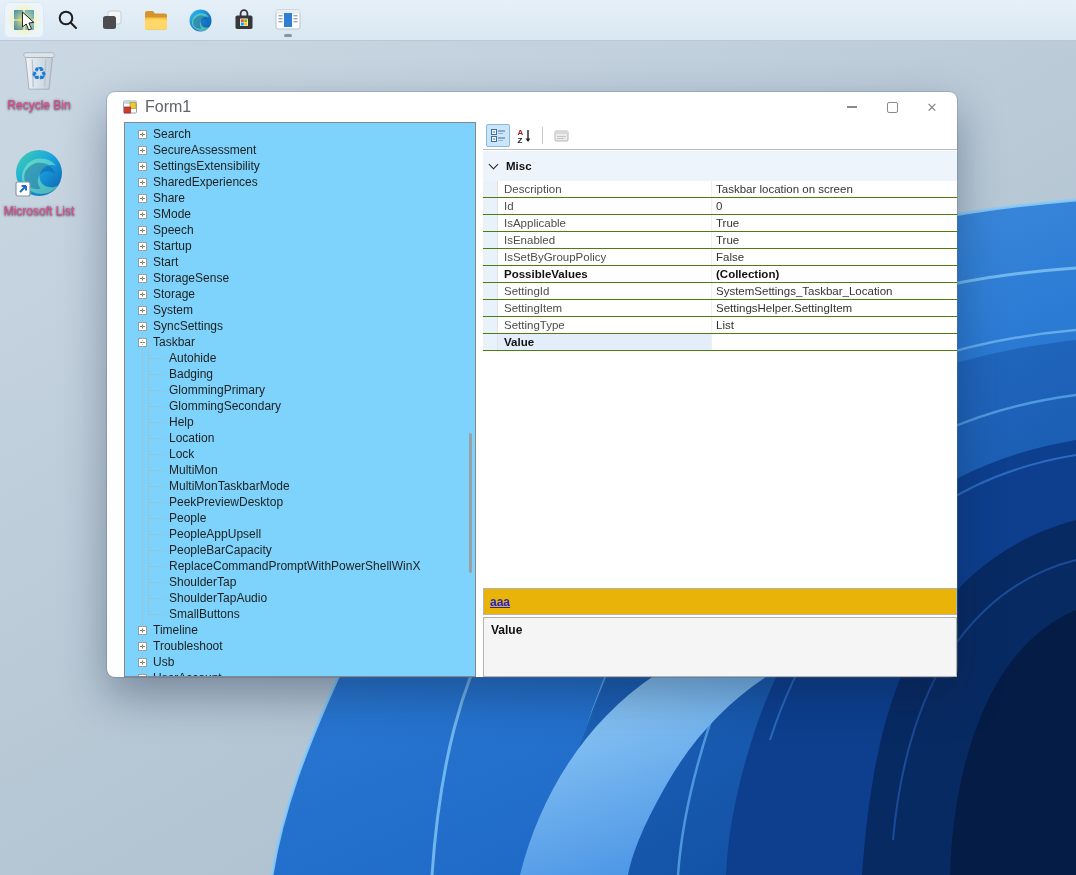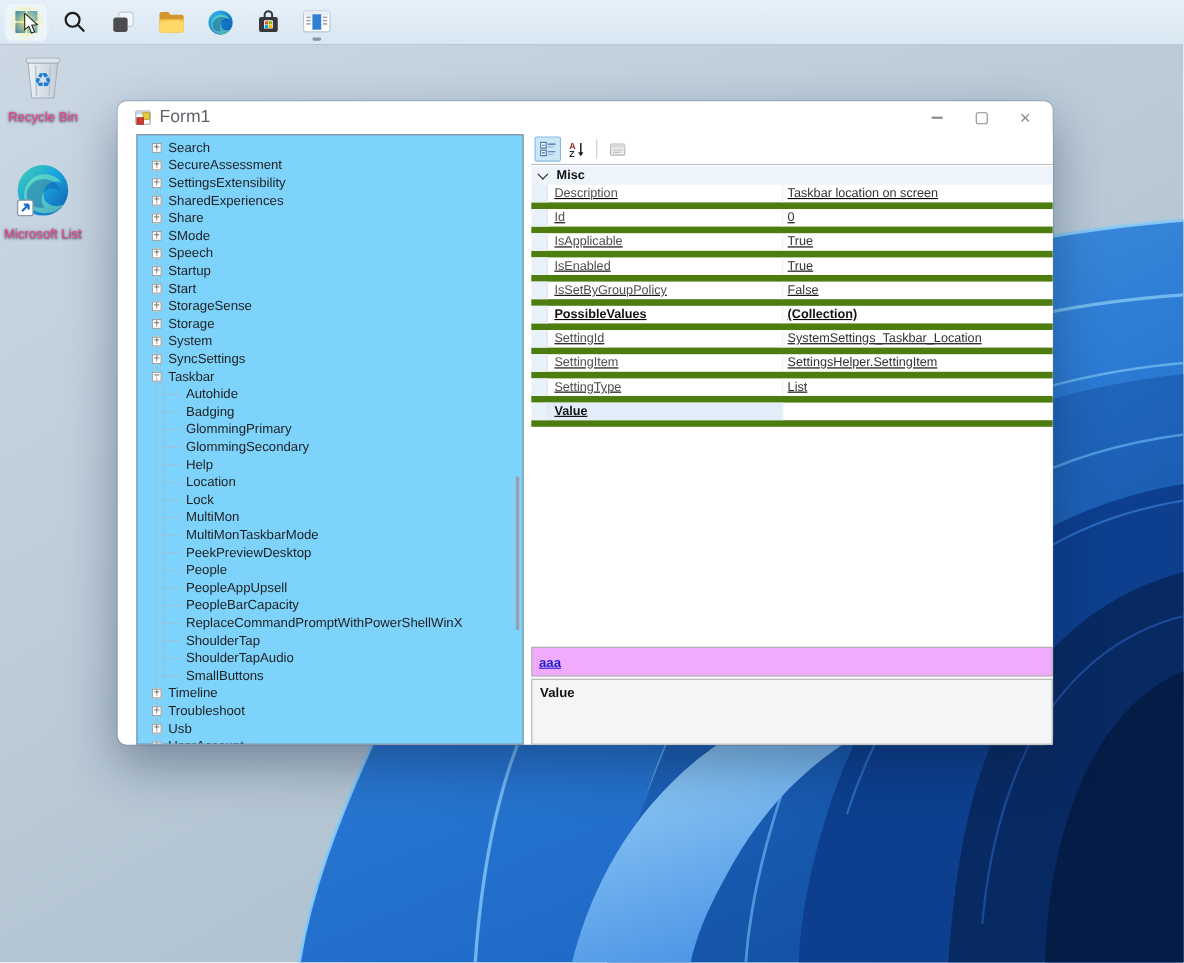--- a/index.html
+++ b/index.html
@@ -54,31 +54,31 @@
 
   
   .propgrid{position:absolute;left:376px;top:30px;width:474px;height:555px;background:#fff;font-size:11.5px;}
   .pg-toolbar{position:absolute;left:0;top:0;width:100%;height:28px;display:flex;align-items:center;
     gap:2px;padding-left:3px;box-sizing:border-box;border-bottom:1px solid #bdbdbd;}
   .pg-tbtn{width:24px;height:23px;border:1px solid transparent;background:transparent;border-radius:2px;
     display:flex;align-items:center;justify-content:center;padding:0;}
   .pg-tbtn.sel{background:#cde6f7;border-color:#84b9e2;}
   .pg-sep{width:1px;height:17px;background:#c9c9c9;margin:0 4px;}
   .pg-body{position:absolute;left:0;top:29px;width:100%;}
-  .pg-cat{height:17px;background:#eef4fb;display:flex;align-items:center;font-weight:bold;color:#111;}
+  .pg-cat{height:30px;background:#eef4fb;display:flex;align-items:center;font-weight:bold;color:#111;}
   .pg-cat .chev{width:6px;height:6px;border-right:1.6px solid #222;border-bottom:1.6px solid #222;
     transform:rotate(45deg);margin-left:7px;margin-right:9px;margin-top:-3px;}
-  .pg-row{height:16px;display:flex;border-bottom:6px solid #4d7c0f;text-decoration:underline;}
+  .pg-row{height:16px;display:flex;border-bottom:1px solid #4d7c0f;}
   .pg-margin{width:14px;background:#e9f1fa;border-right:1px solid #e3e3e3;flex:0 0 14px;}
   .pg-label{width:214px;flex:0 0 214px;border-right:1px solid #efefef;color:#4d4d4d;
     padding-left:6px;line-height:16px;box-sizing:border-box;white-space:nowrap;overflow:hidden;}
   .pg-value{flex:1;color:#333;padding-left:4px;line-height:16px;white-space:nowrap;overflow:hidden;}
   .pg-row.bold .pg-label,.pg-row.bold .pg-value{font-weight:bold;color:#111;}
   .pg-row.selected .pg-label{background:#e4eefa;}
-  .pg-commands{position:absolute;left:0;top:466px;width:100%;height:27px;background:#f0abfc;
+  .pg-commands{position:absolute;left:0;top:466px;width:100%;height:27px;background:#eab308;
     border:1px solid #b3b3b3;box-sizing:border-box;display:flex;align-items:center;}
   .pg-commands a{margin-left:6px;font-size:12px;font-weight:bold;color:#2222cc;text-decoration:underline;}
   .pg-help{position:absolute;left:0;top:495px;width:100%;height:60px;background:#f5f5f5;
     border:1px solid #b3b3b3;box-sizing:border-box;padding:5px 7px;}
   .pg-help-title{font-weight:bold;font-size:12px;color:#111;}
   .pg-help-text{font-size:11px;color:#444;}
 </style>
 </head>
 <body>
 

